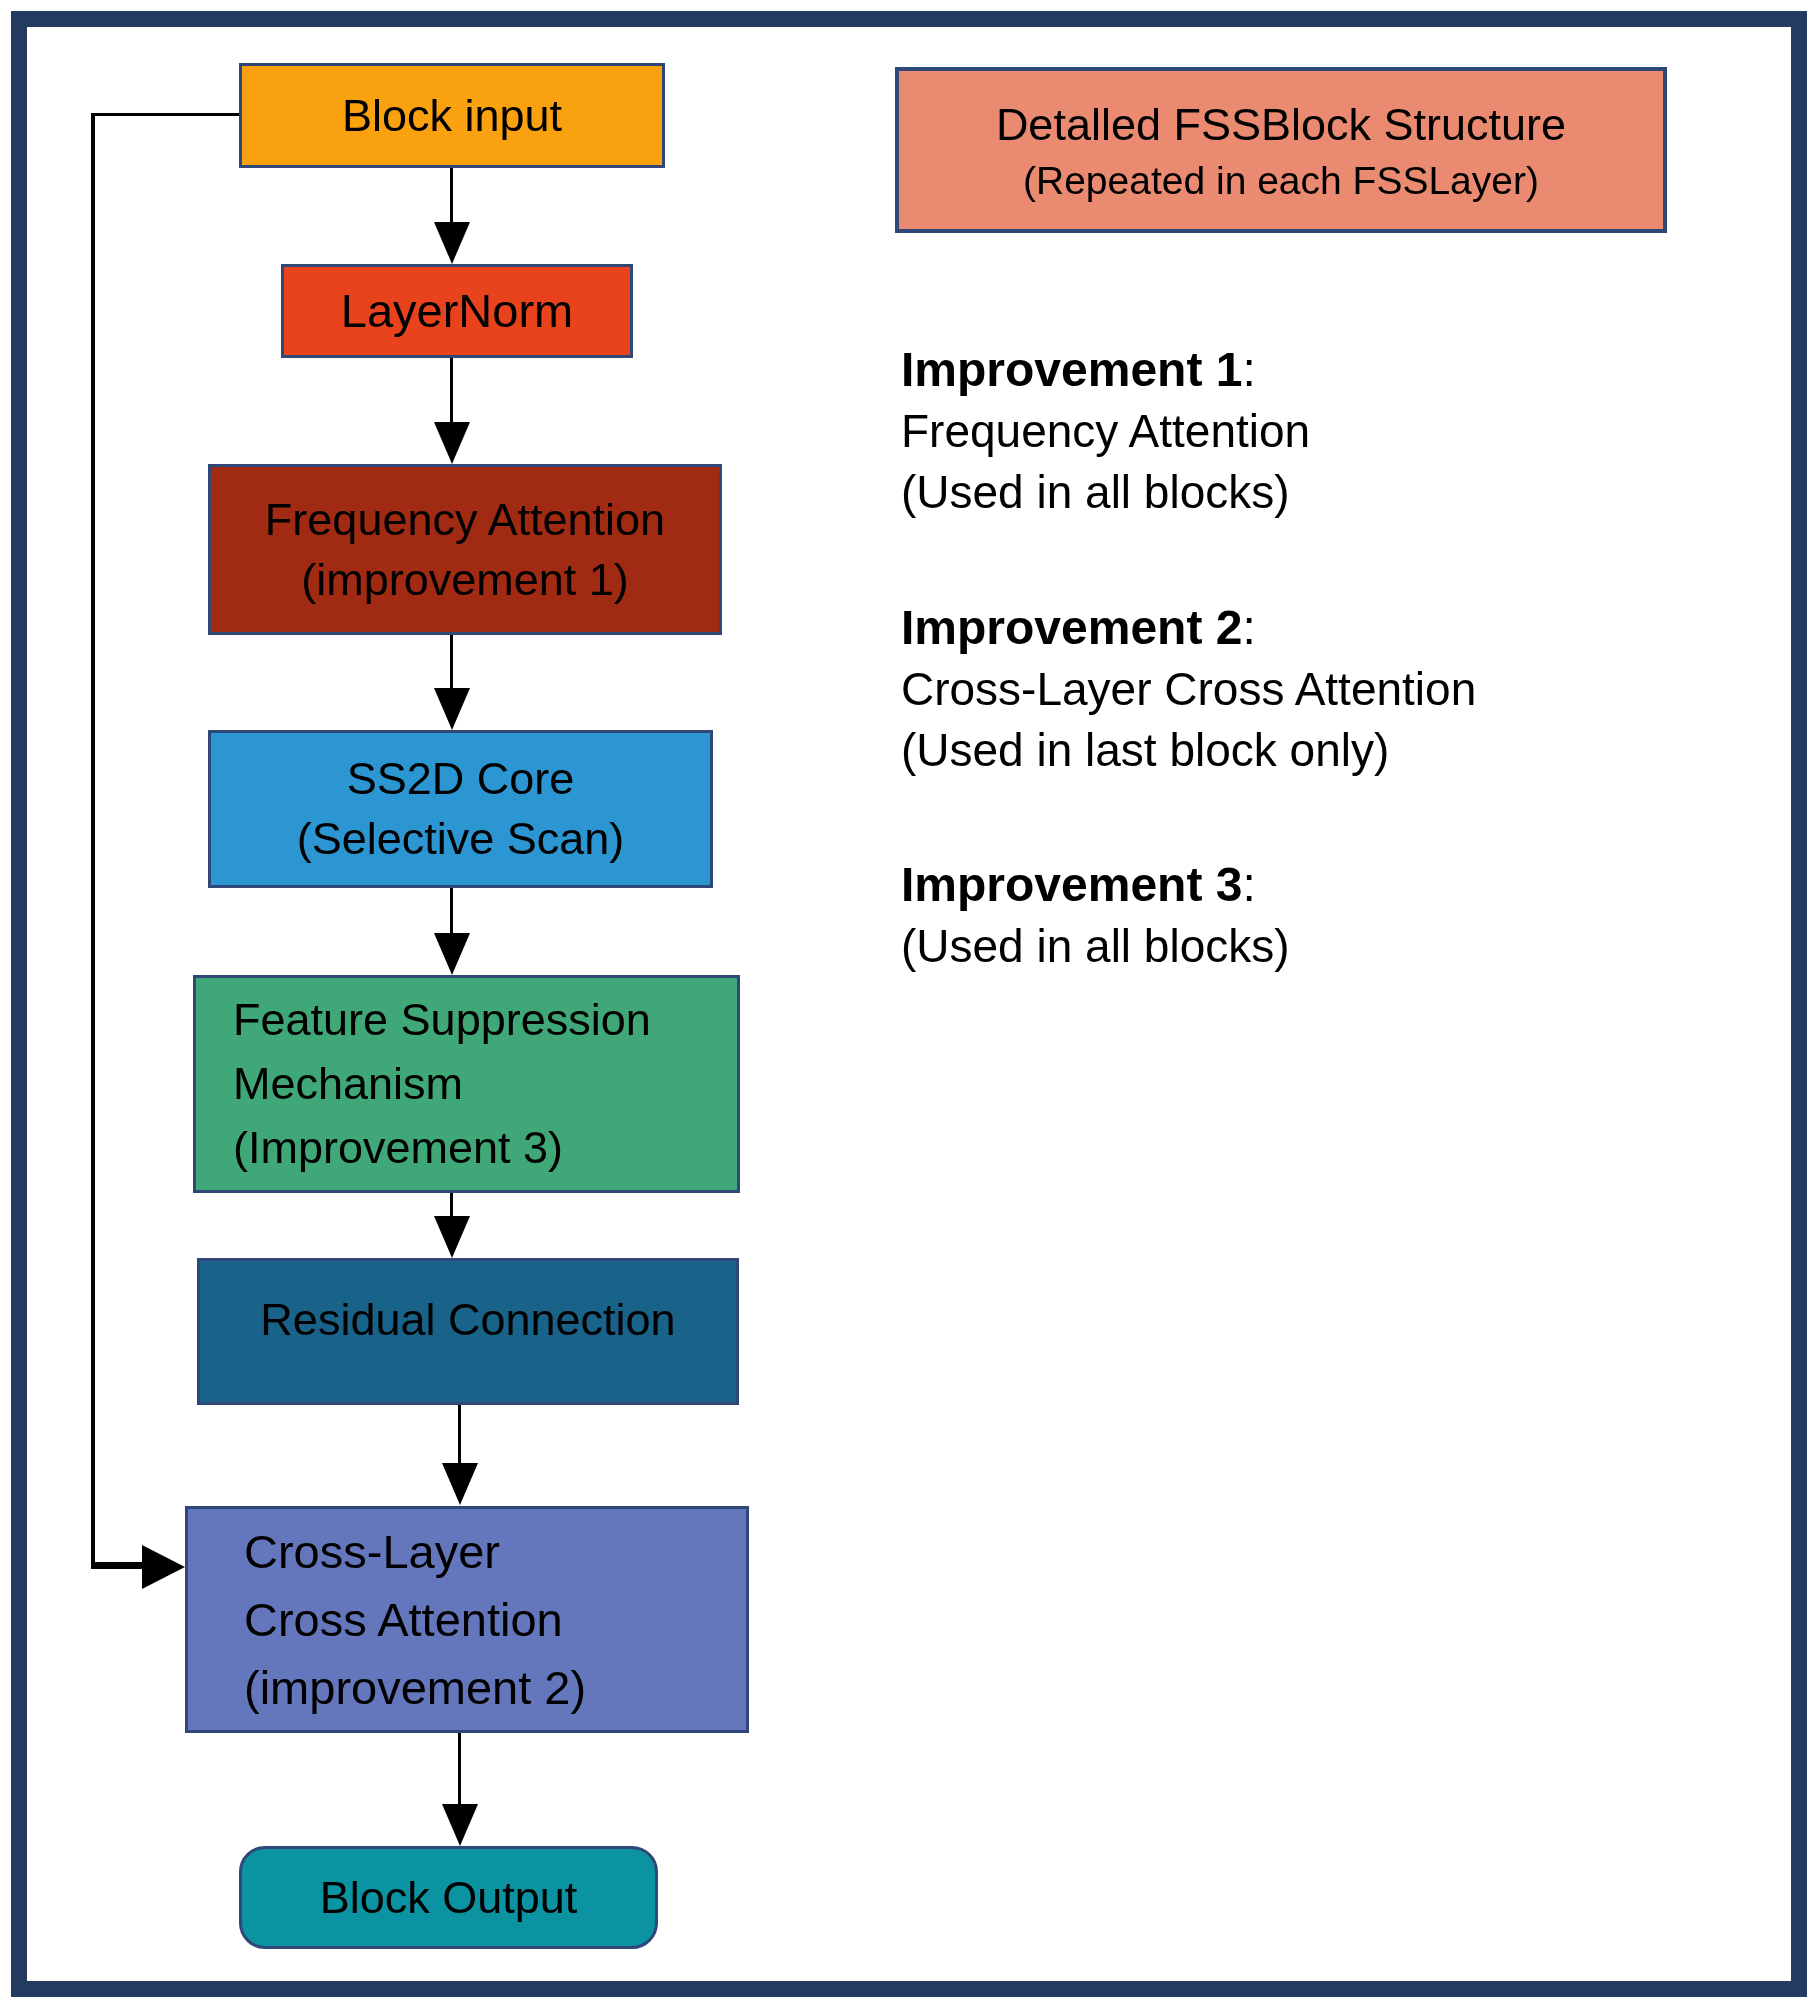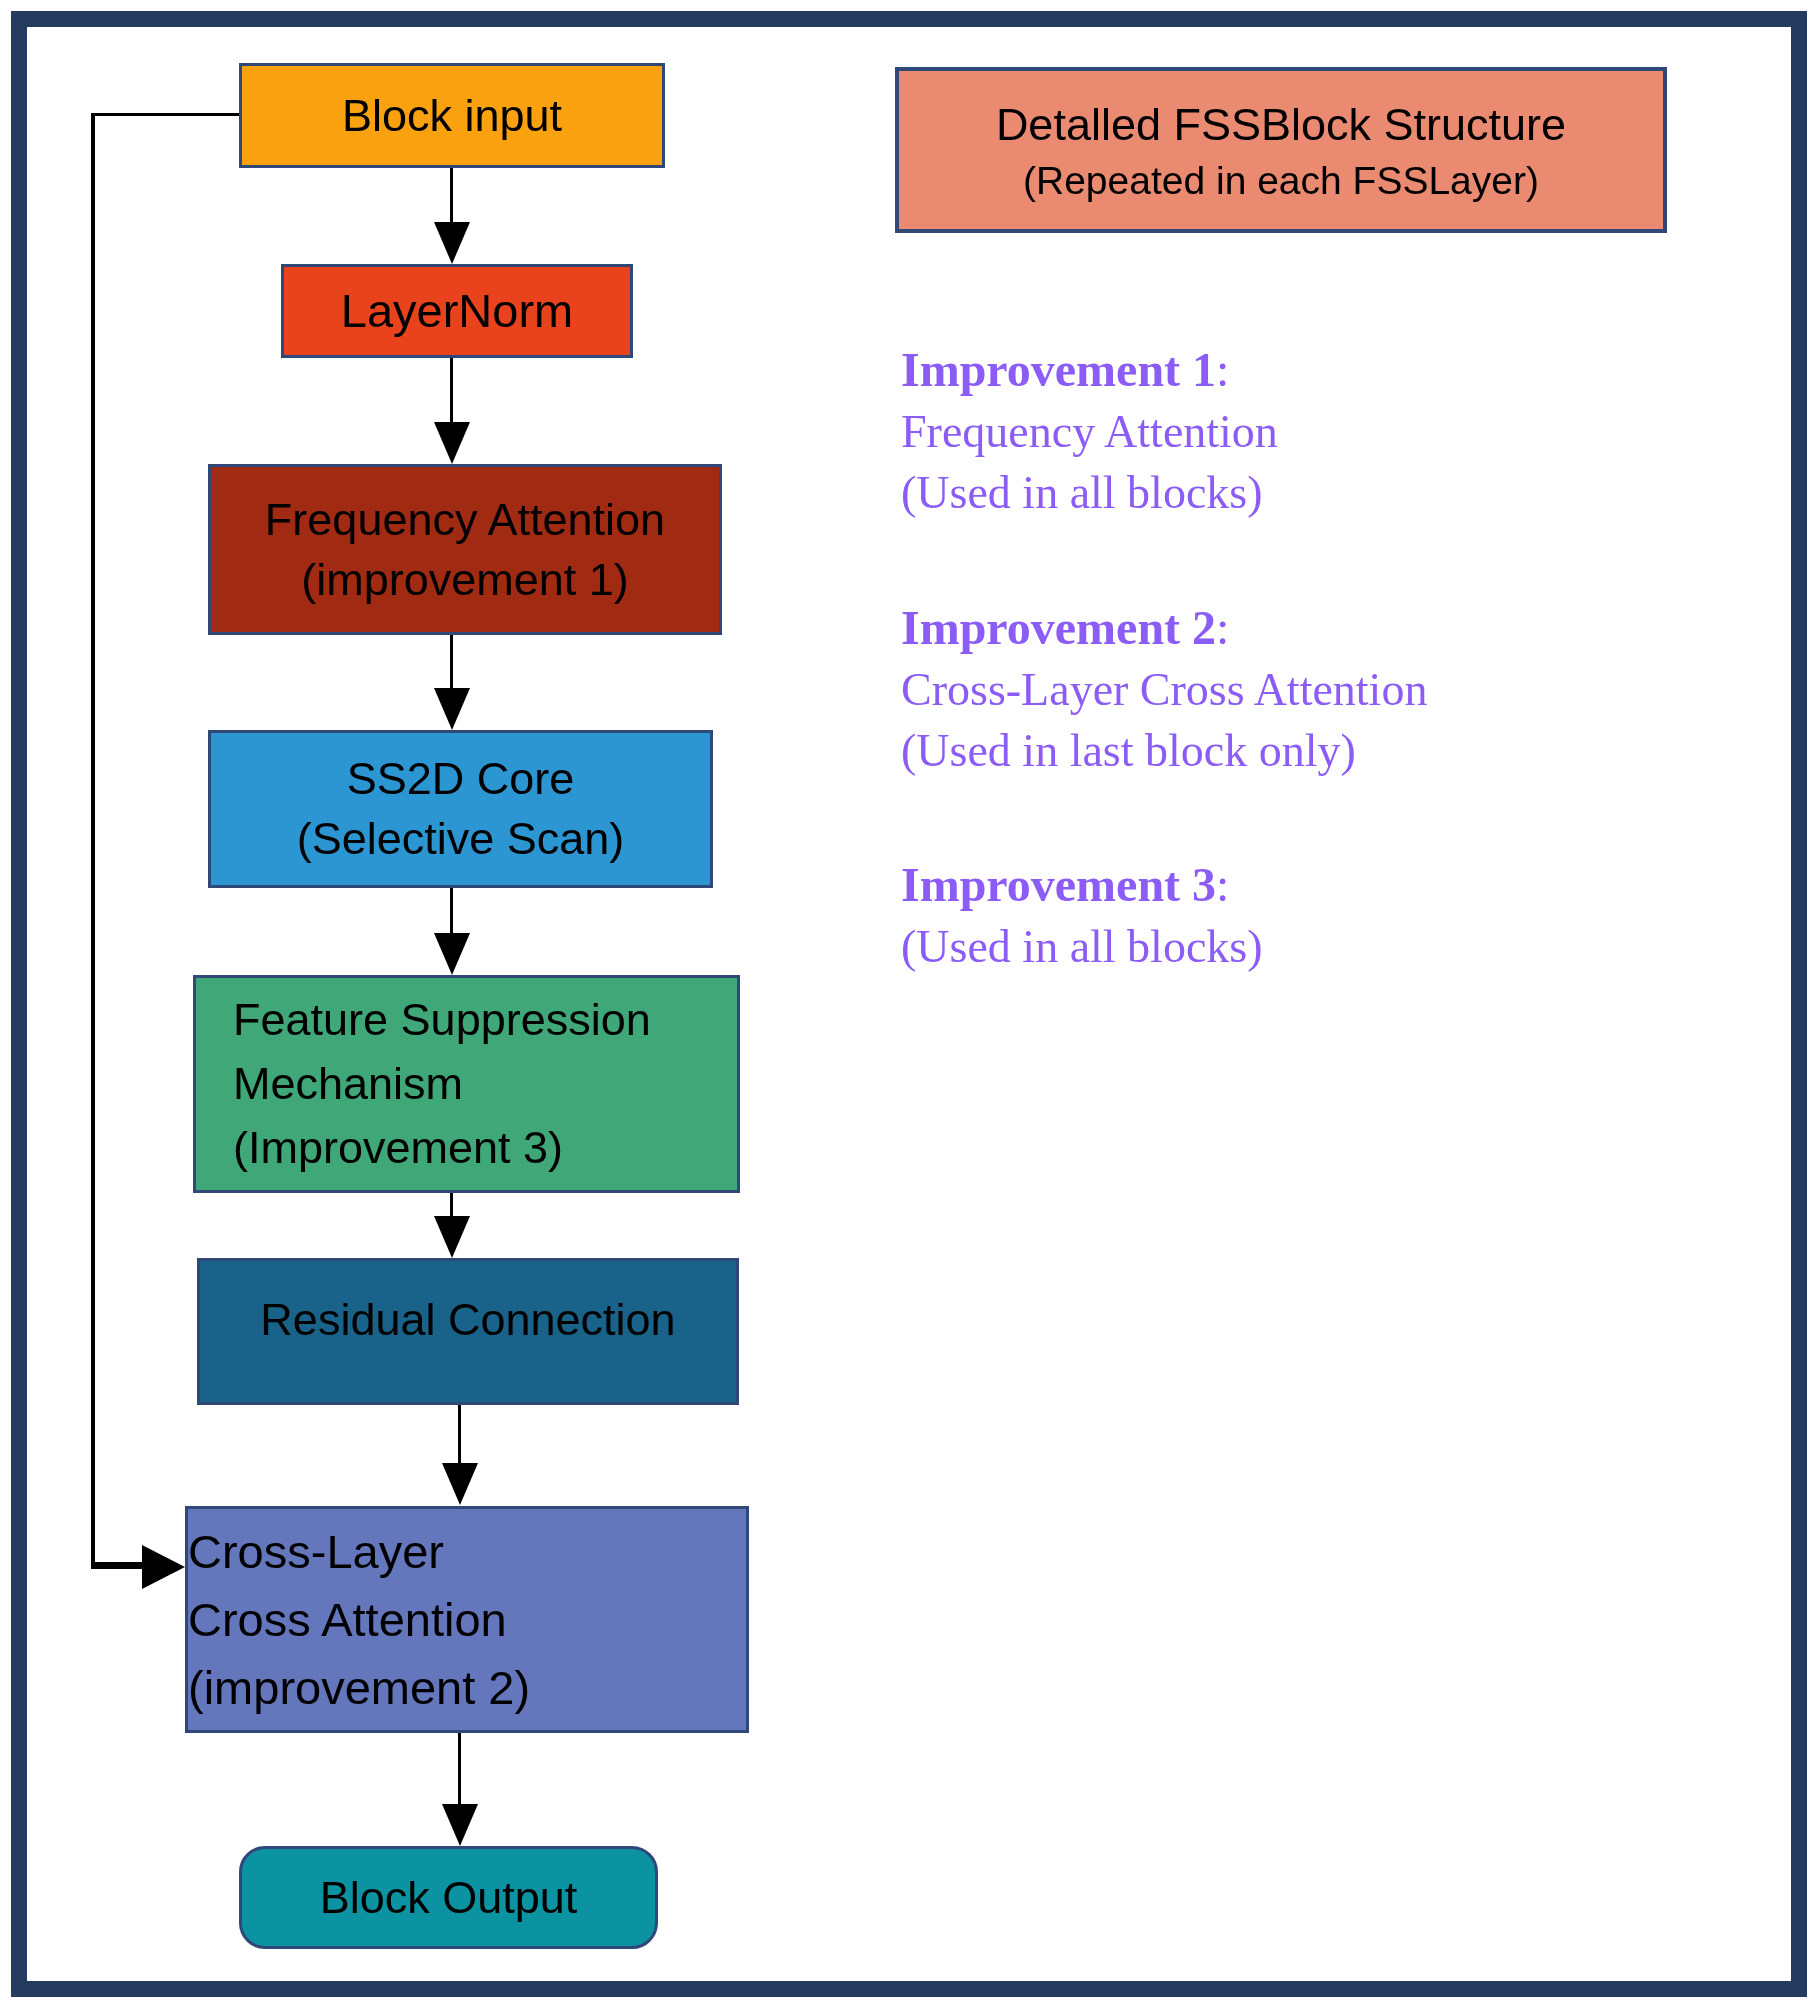--- a/index.html
+++ b/index.html
@@ -33,43 +33,42 @@
   }
   .fbox .ln{display:block;}
   .b-input   {left:239px; top:63px;   width:426px; height:105px;}
   .b-norm    {left:281px; top:264px;  width:352px; height:94px; font-size:47px;}
   .b-freq    {left:208px; top:464px;  width:514px; height:171px;}
   .b-ss2d    {left:208px; top:730px;  width:505px; height:158px;}
   .b-feat    {left:193px; top:975px; width:547px; height:218px;
               align-items:flex-start; text-align:center; padding-left:37px; line-height:64px;}
   .b-resid   {left:197px; top:1258px; width:542px; height:147px; padding-bottom:24px;}
   .b-cross   {left:185px; top:1506px; width:564px; height:227px;
-              align-items:flex-start; text-align:left; 
+              align-items:flex-start; text-align:left; padding-left:56px;
               font-size:47px; line-height:68px;}
   .b-output  {left:239px; top:1846px; width:419px; height:103px;border-radius:26px;}
   
   .title-box{
     position:absolute;
     left:895px; top:67px; width:772px; height:166px;
     box-sizing:border-box;
     border:4px solid #2F4878;
     display:flex;flex-direction:column;justify-content:center;align-items:center;
     text-align:center;
   }
   .title-box .t1{font-size:45px;line-height:61px;}
   .title-box .t2{font-size:39px;line-height:52px;}
   
   .note{
     position:absolute;
     left:901px;
     width:879px;
     font-size:46px;
     line-height:61px;
-    color:#8b5cf6;
-    font-family:Liberation Serif, serif;
+    color:#000000;
   }
   .note .hd{font-weight:bold;font-size:48px;}
   .note .cl{font-weight:normal;}
   .n1{top:339px;}
   .n2{top:597px;}
   .n3{top:854px;}
   
   .vline{position:absolute;width:3.2px;background:#000;}
   .vhead{
     position:absolute;width:0;height:0;

